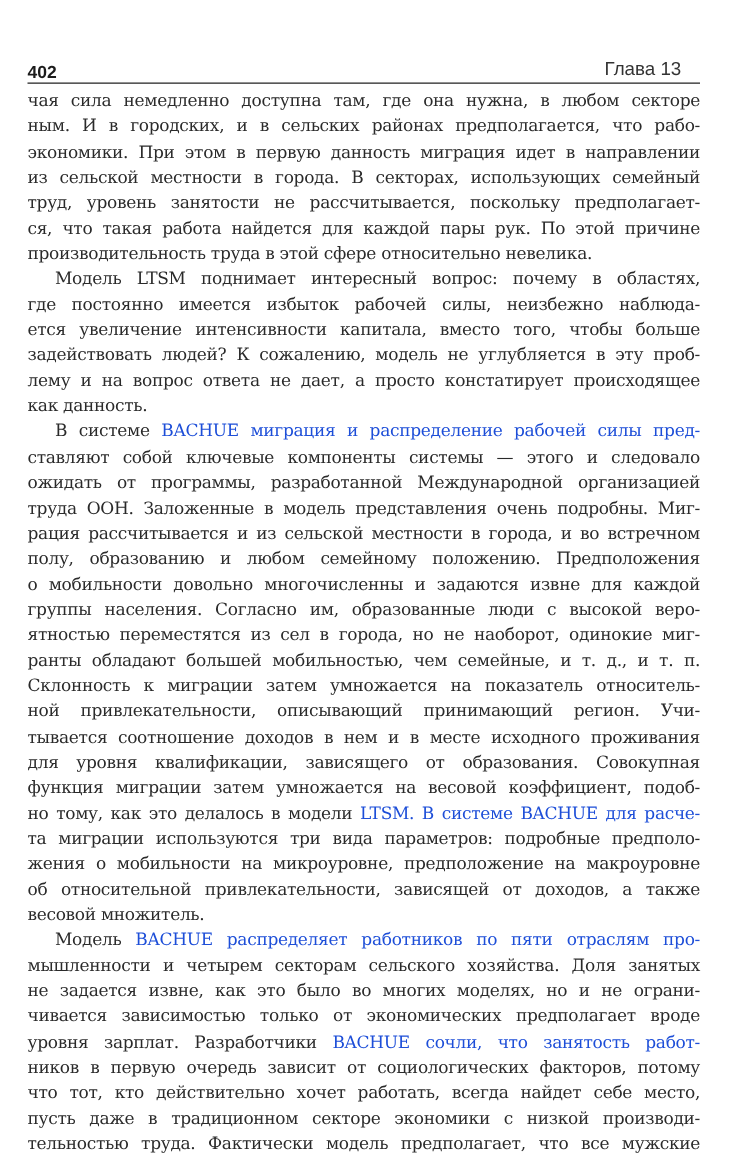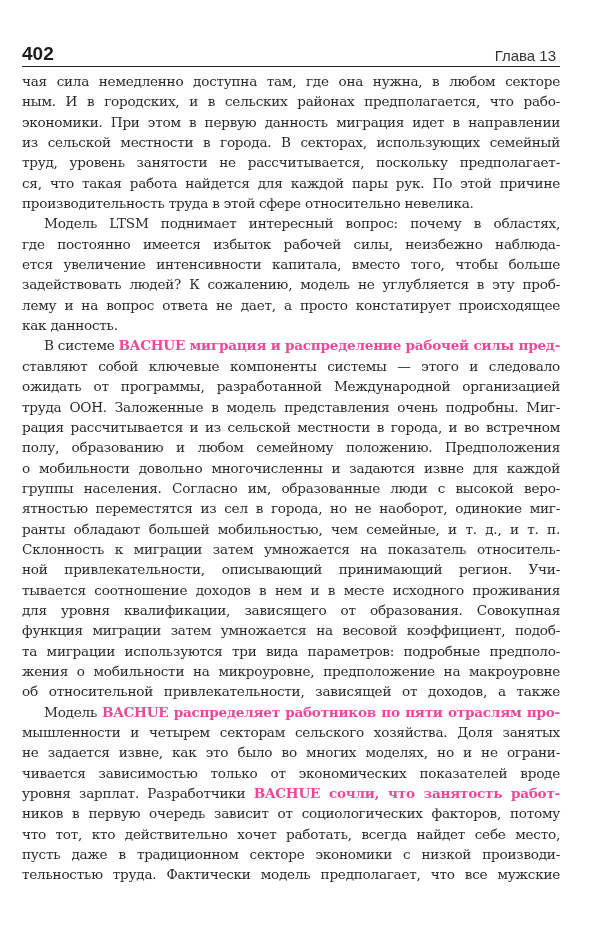--- a/index.html
+++ b/index.html
@@ -10,39 +10,39 @@
     .page {
       position: absolute; left: 22px; top: 0; width: 538px;
     }
     .running-head {
       position: absolute; left: 0; top: 42px; width: 538px; height: 24px;
       border-bottom: 1.5px solid #222;
       font-family: "Liberation Sans", sans-serif;
     }
     .page-number {
       position: absolute; left: 0; bottom: 1px;
-      font-size: 19px; font-weight: bold; color: #1c1c1c;
+      font-size: 14px; font-weight: bold; color: #1c1c1c;
     }
     .chapter-label {
-      position: absolute; right: 4px; bottom: 2px;
+      position: absolute; right: 15px; bottom: 2px;
       font-size: 15px; color: #333;
     }
     .body-text {
       position: absolute; left: 0; top: 71px; width: 538px;
       font-family: "DejaVu Serif", serif;
       font-size: 13.6px; line-height: 20.35px; color: #2a2a2a;
       letter-spacing: -0.25px;
     }
     .line {
       display: block; white-space: nowrap; text-align: justify;
       text-align-last: justify; height: 20.35px; overflow: visible;
     }
     .line.last { text-align-last: left; }
     .line.indent { padding-left: 22px; }
-    b { font-weight: bold; color: #ec4899; }
+    b { font-weight: normal; color: #1d4ed8; }
   </style>
 </head>
 <body>
 
 <div class="page">
   <div class="running-head">
     <span class="page-number">402</span>
     <span class="chapter-label">Глава 13</span>
   </div>
   <div class="body-text" id="body-text">
@@ -72,29 +72,31 @@
         <span class="line">полу, образованию и любом семейному положению. Предположения</span>
         <span class="line">о мобильности довольно многочисленны и задаются извне для каждой</span>
         <span class="line">группы населения. Согласно им, образованные люди с высокой веро-</span>
         <span class="line">ятностью переместятся из сел в города, но не наоборот, одинокие миг-</span>
         <span class="line">ранты обладают большей мобильностью, чем семейные, и т. д., и т. п.</span>
         <span class="line">Склонность к миграции затем умножается на показатель относитель-</span>
         <span class="line">ной привлекательности, описывающий принимающий регион. Учи-</span>
         <span class="line">тывается соотношение доходов в нем и в месте исходного проживания</span>
         <span class="line">для уровня квалификации, зависящего от образования. Совокупная</span>
         <span class="line">функция миграции затем умножается на весовой коэффициент, подоб-</span>
+        <span class="line">но тому, как это делалось в модели <b>LTSM. В системе BACHUE для расче-</b></span>
         <span class="line">та миграции используются три вида параметров: подробные предполо-</span>
         <span class="line">жения о мобильности на микроуровне, предположение на макроуровне</span>
         <span class="line">об относительной привлекательности, зависящей от доходов, а также</span>
+        <span class="line last">весовой множитель.</span>
       </div>
       <div>
         <span class="line indent">Модель <b>BACHUE распределяет работников по пяти отраслям про-</b></span>
         <span class="line">мышленности и четырем секторам сельского хозяйства. Доля занятых</span>
         <span class="line">не задается извне, как это было во многих моделях, но и не ограни-</span>
-        <span class="line">чивается зависимостью только от экономических показателей вроде</span>
+        <span class="line">чивается зависимостью только от экономических предполагает вроде</span>
         <span class="line">уровня зарплат. Разработчики <b>BACHUE сочли, что занятость работ-</b></span>
         <span class="line">ников в первую очередь зависит от социологических факторов, потому</span>
         <span class="line">что тот, кто действительно хочет работать, всегда найдет себе место,</span>
         <span class="line">пусть даже в традиционном секторе экономики с низкой производи-</span>
         <span class="line">тельностью труда. Фактически модель предполагает, что все мужские</span>
       </div>
     </div>
 </div>
 
 </body></html>

